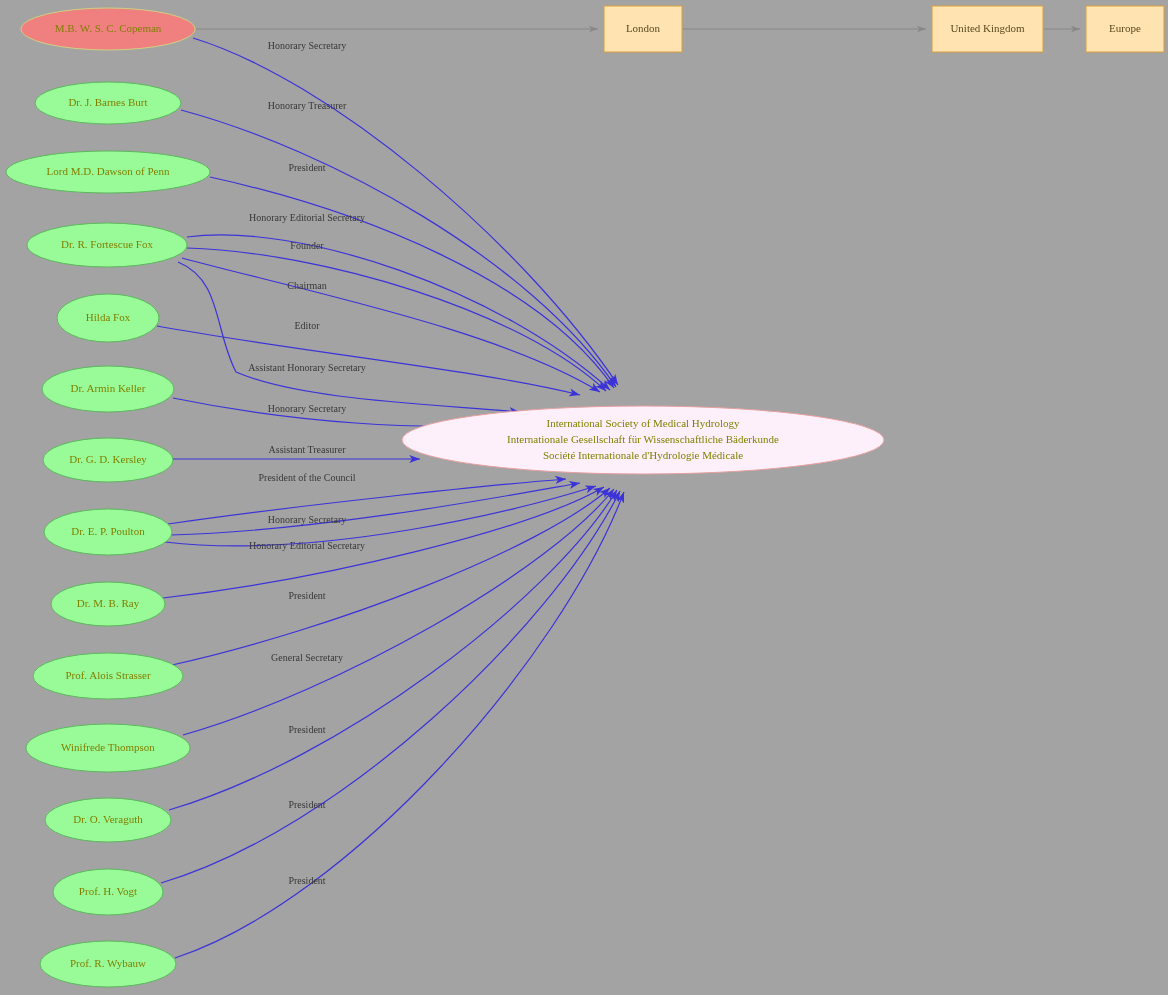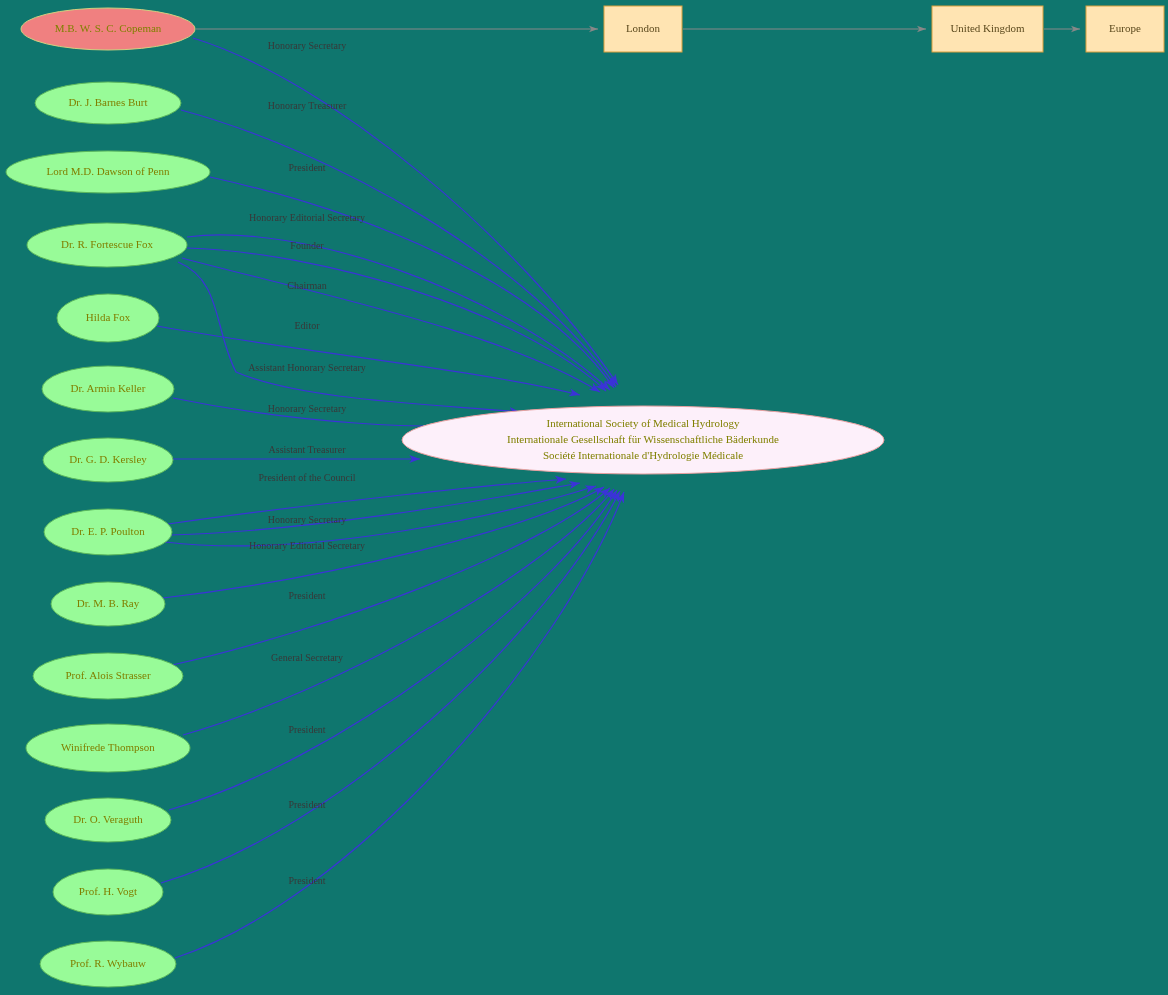--- a/index.html
+++ b/index.html
@@ -7,21 +7,21 @@
     padding: 0;
     background: #ffffff;
   }
   body {
     font-family: "Liberation Serif", serif;
   }
   #graph-canvas {
     position: relative;
     width: 1168px;
     height: 995px;
-    background: #0f766e;
+    background: #a3a3a3;
     overflow: hidden;
   }
   svg.graph-svg {
     position: absolute;
     top: 0;
     left: 0;
     width: 1168px;
     height: 995px;
     display: block;
   }

